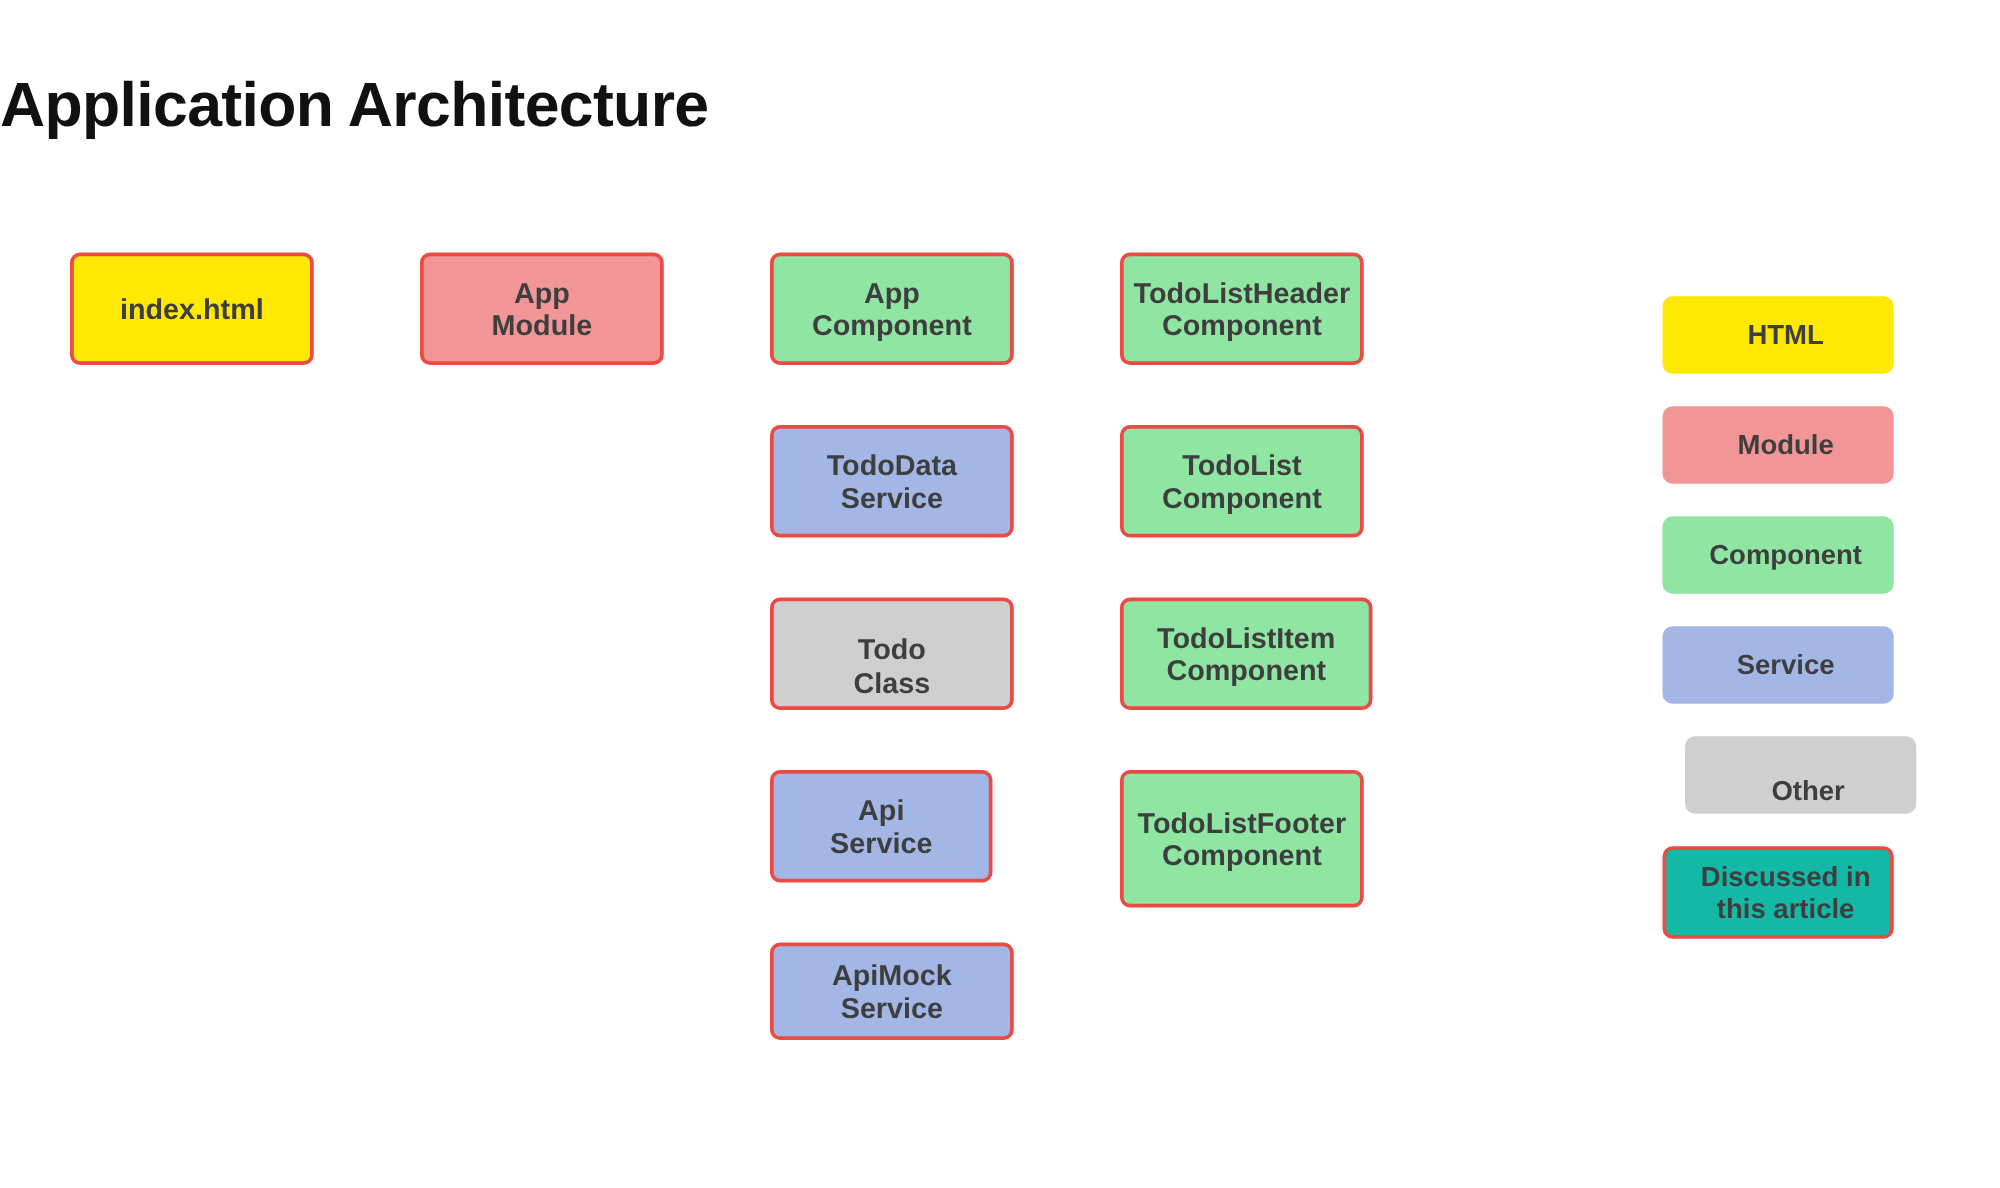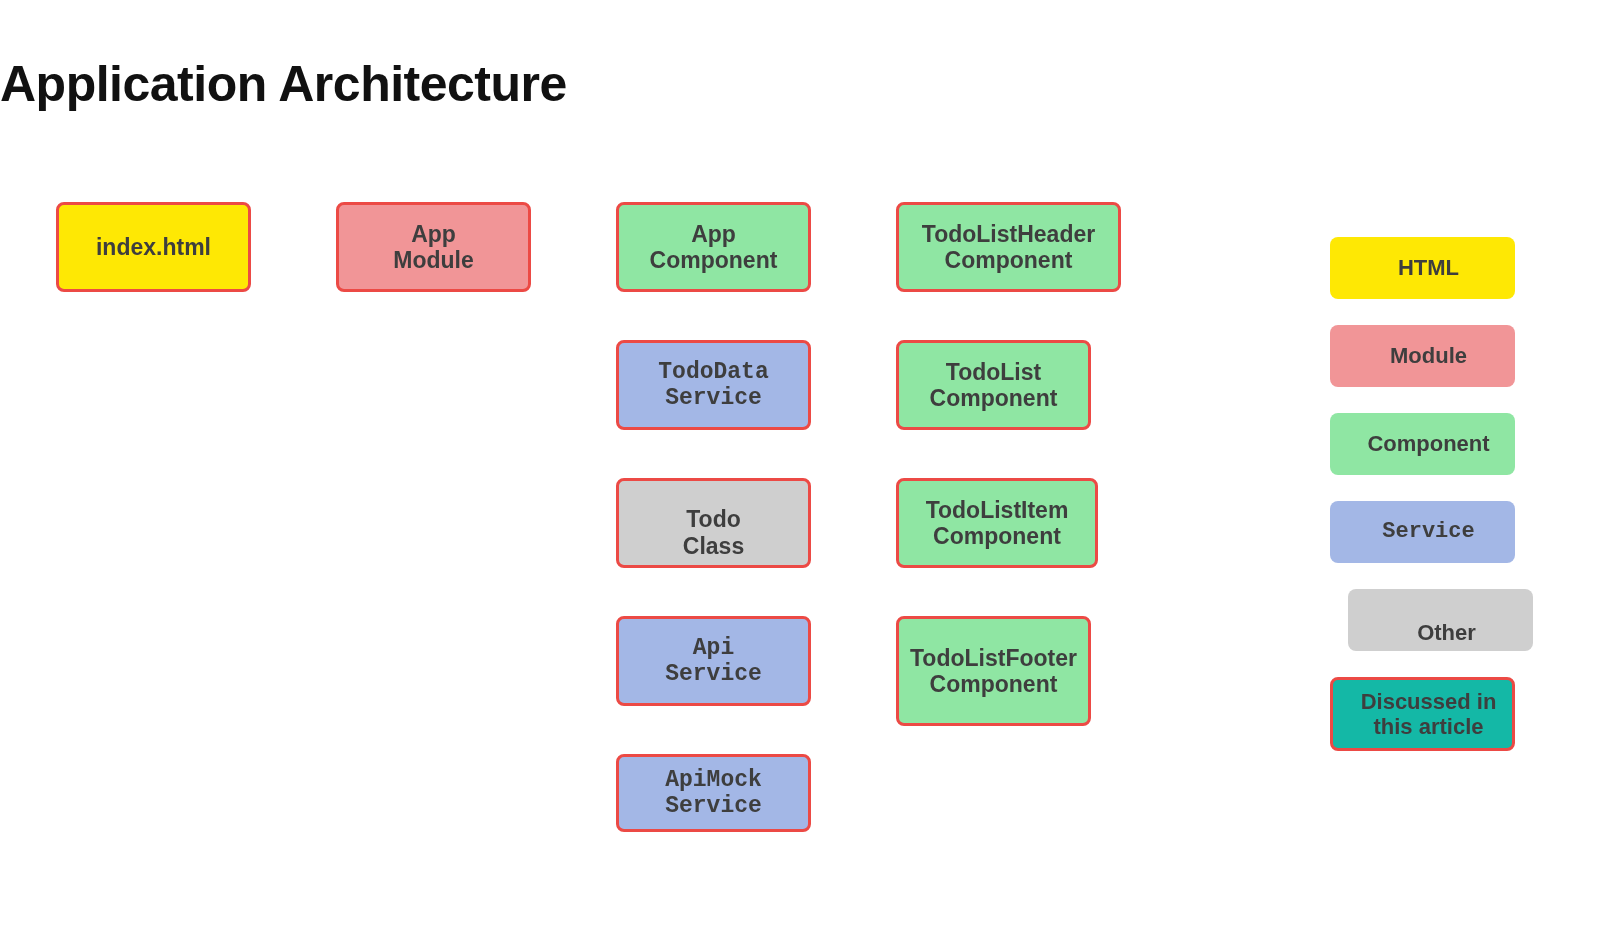--- a/index.html
+++ b/index.html
@@ -30,21 +30,21 @@
     color:var(--text);
     line-height:1.15;
     box-sizing:border-box;
     padding:6px 8px;
     white-space:pre-line;
   }
   .node.bordered{border:3px solid var(--border-red);}
   .fill-yellow{background:var(--yellow);}
   .fill-pink  {background:var(--pink);}
   .fill-green {background:var(--green);}
-  .fill-blue  {background:var(--blue);font-family:Liberation Mono, monospace;}
+  .fill-blue  {background:var(--blue);}
   .fill-gray  {background:var(--gray);align-items:flex-end;}
   .fill-none  {background:#14b8a6;}
 
   
   .legend .node{font-size:22px;font-weight:700;padding-left:20px;}
 </style>
 </head>
 <body>
 
 <div class="canvas">
@@ -52,25 +52,25 @@
   <div id="nodes-layer">
       <div class="node fill-yellow bordered" style="left: 56px; top: 202px; width: 195px; height: 90px;"><span>index.html</span></div>
       <div class="node fill-pink bordered" style="left: 336px; top: 202px; width: 195px; height: 90px;"><span>App
 Module</span></div>
       <div class="node fill-green bordered" style="left: 616px; top: 202px; width: 195px; height: 90px;"><span>App
 Component</span></div>
       <div class="node fill-blue bordered" style="left: 616px; top: 340px; width: 195px; height: 90px;"><span>TodoData
 Service</span></div>
       <div class="node fill-gray bordered" style="left: 616px; top: 478px; width: 195px; height: 90px;"><span>Todo
 Class</span></div>
-      <div class="node fill-blue bordered" style="left: 616px; top: 616px; width: 195px; height: 90px;"><span>Api
+      <div class="node fill-blue bordered" style="left: 616px; top: 616px; width: 178px; height: 90px;"><span>Api
 Service</span></div>
       <div class="node fill-blue bordered" style="left: 616px; top: 754px; width: 195px; height: 78px;"><span>ApiMock
 Service</span></div>
-      <div class="node fill-green bordered" style="left: 896px; top: 202px; width: 225px; height: 90px;"><span>TodoListHeader
+      <div class="node fill-green bordered" style="left: 896px; top: 202px; width: 195px; height: 90px;"><span>TodoListHeader
 Component</span></div>
       <div class="node fill-green bordered" style="left: 896px; top: 340px; width: 195px; height: 90px;"><span>TodoList
 Component</span></div>
       <div class="node fill-green bordered" style="left: 896px; top: 478px; width: 202px; height: 90px;"><span>TodoListItem
 Component</span></div>
       <div class="node fill-green bordered" style="left: 896px; top: 616px; width: 195px; height: 110px;"><span>TodoListFooter
 Component</span></div>
     </div>
   <div id="legend-layer" class="legend">
       <div class="node fill-yellow" style="left: 1330px; top: 237px; width: 185px; height: 62px;"><span>HTML</span></div>

